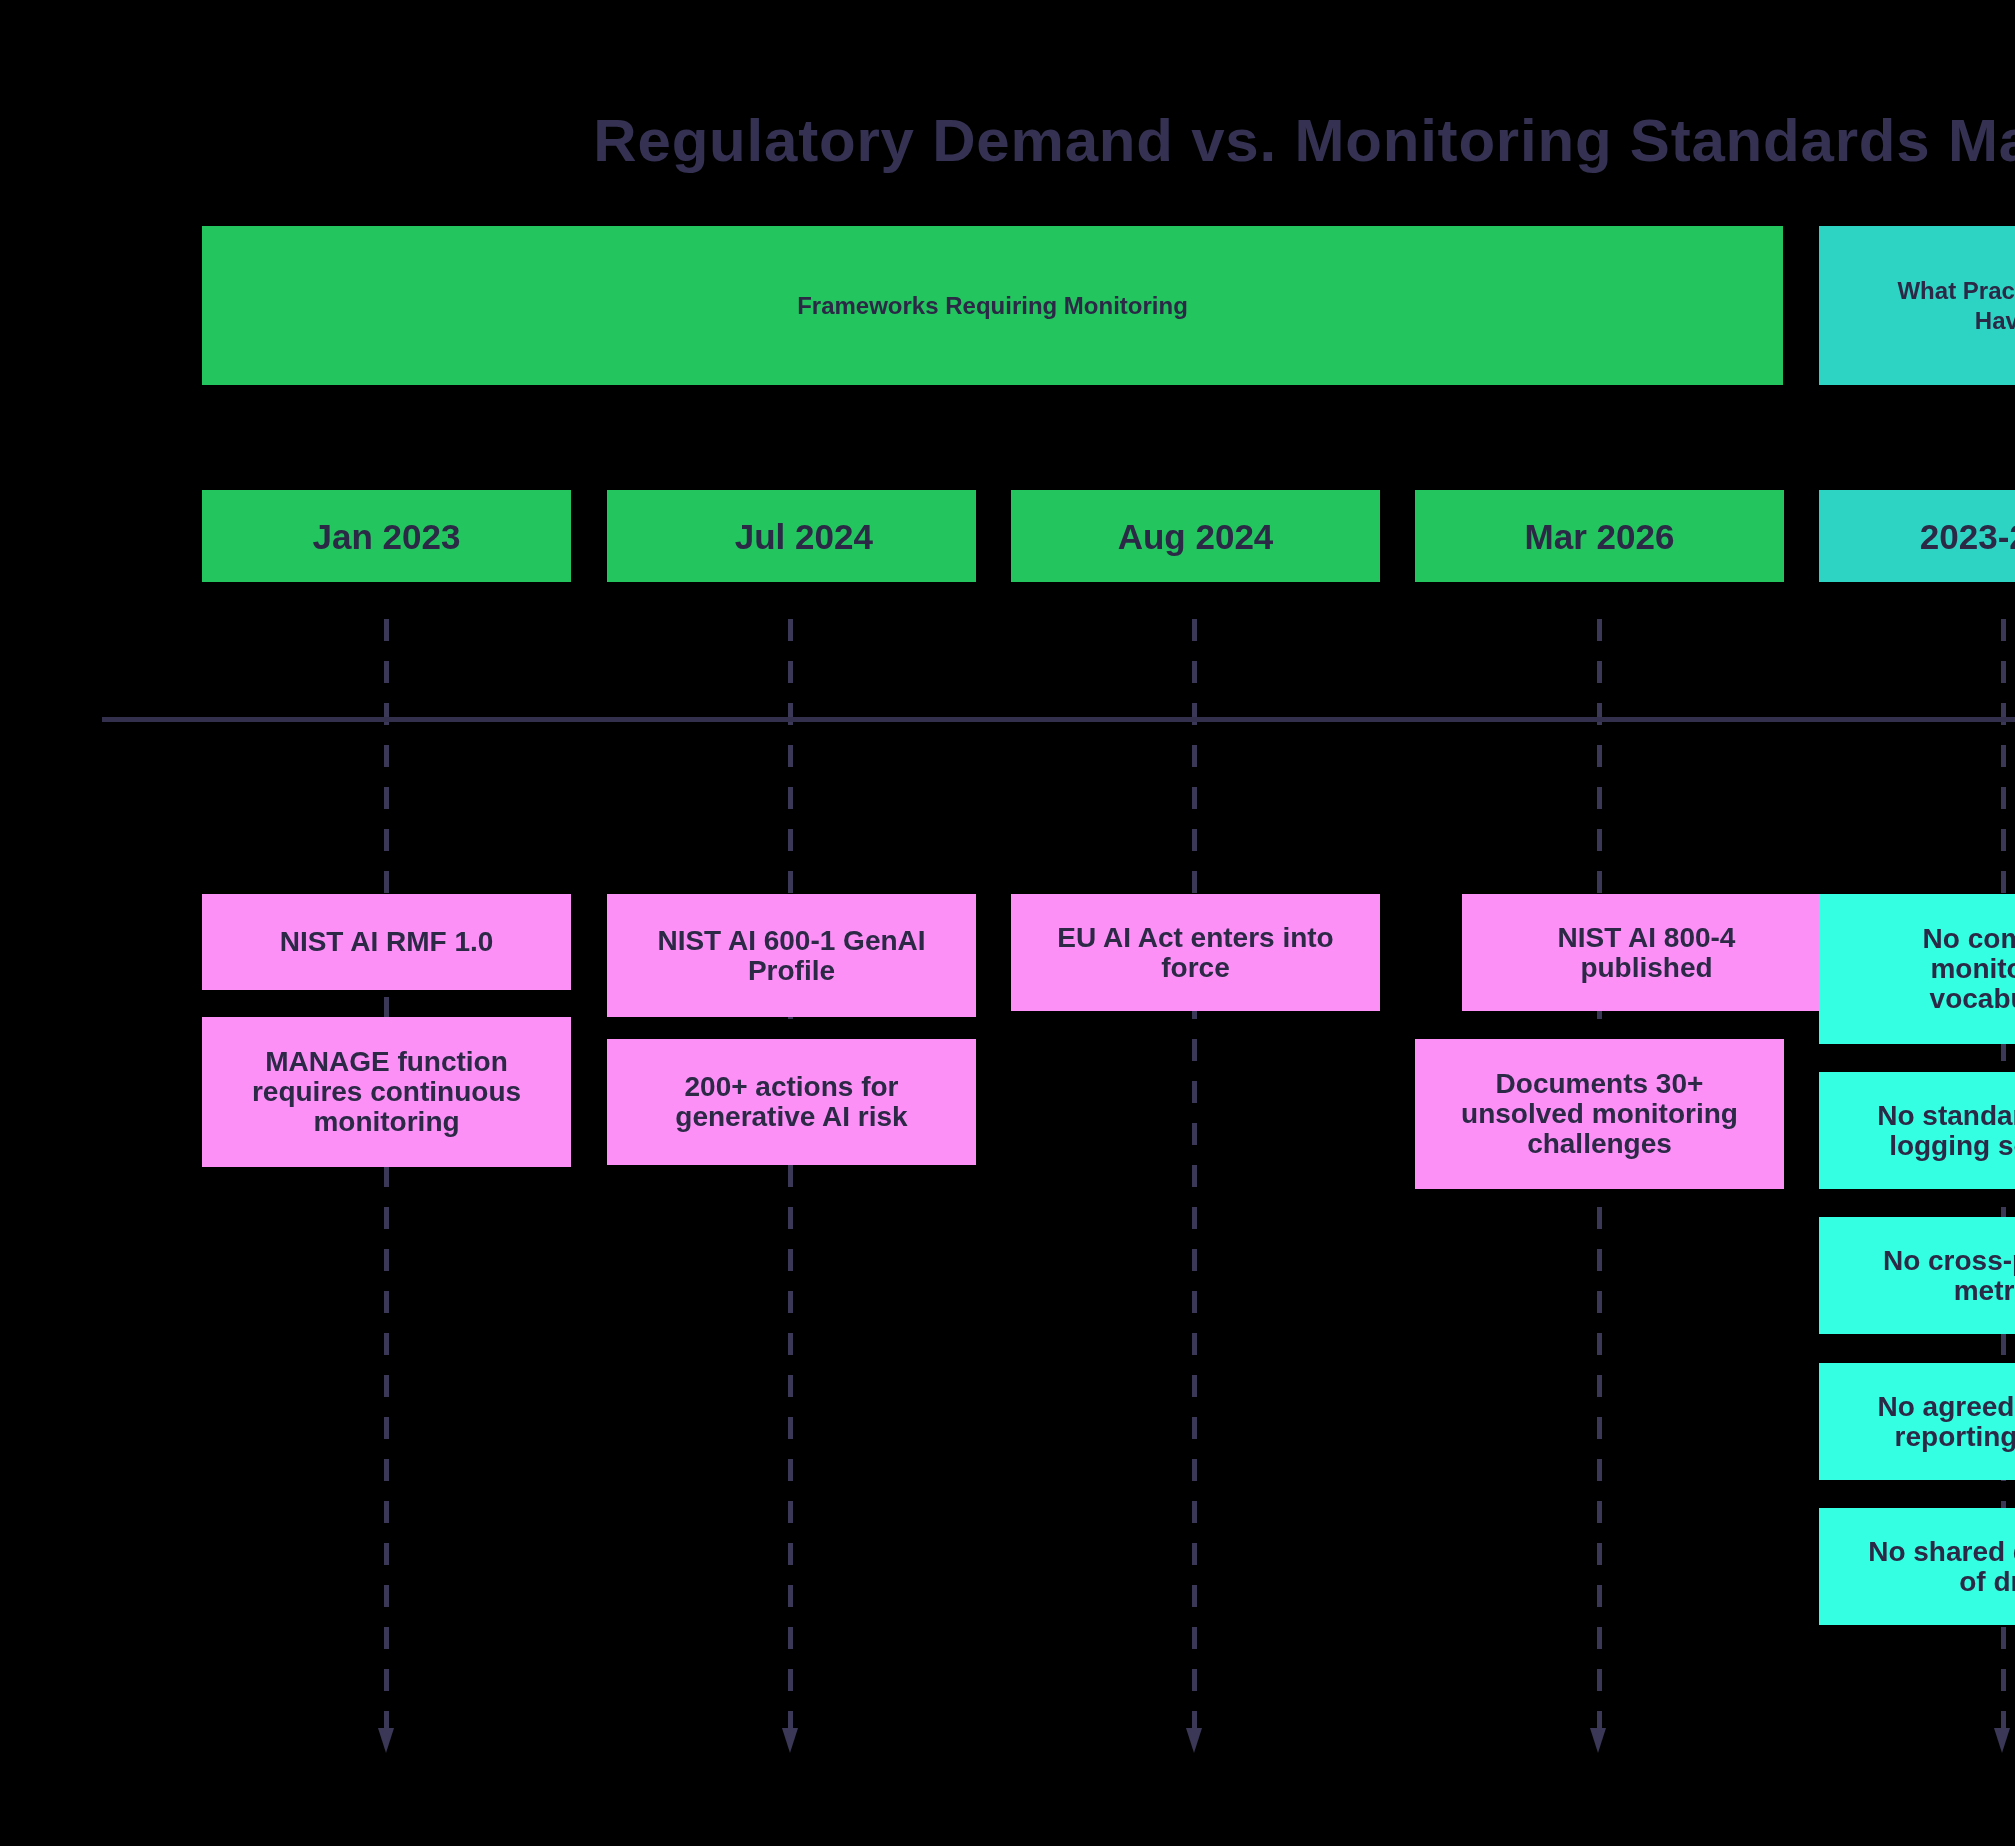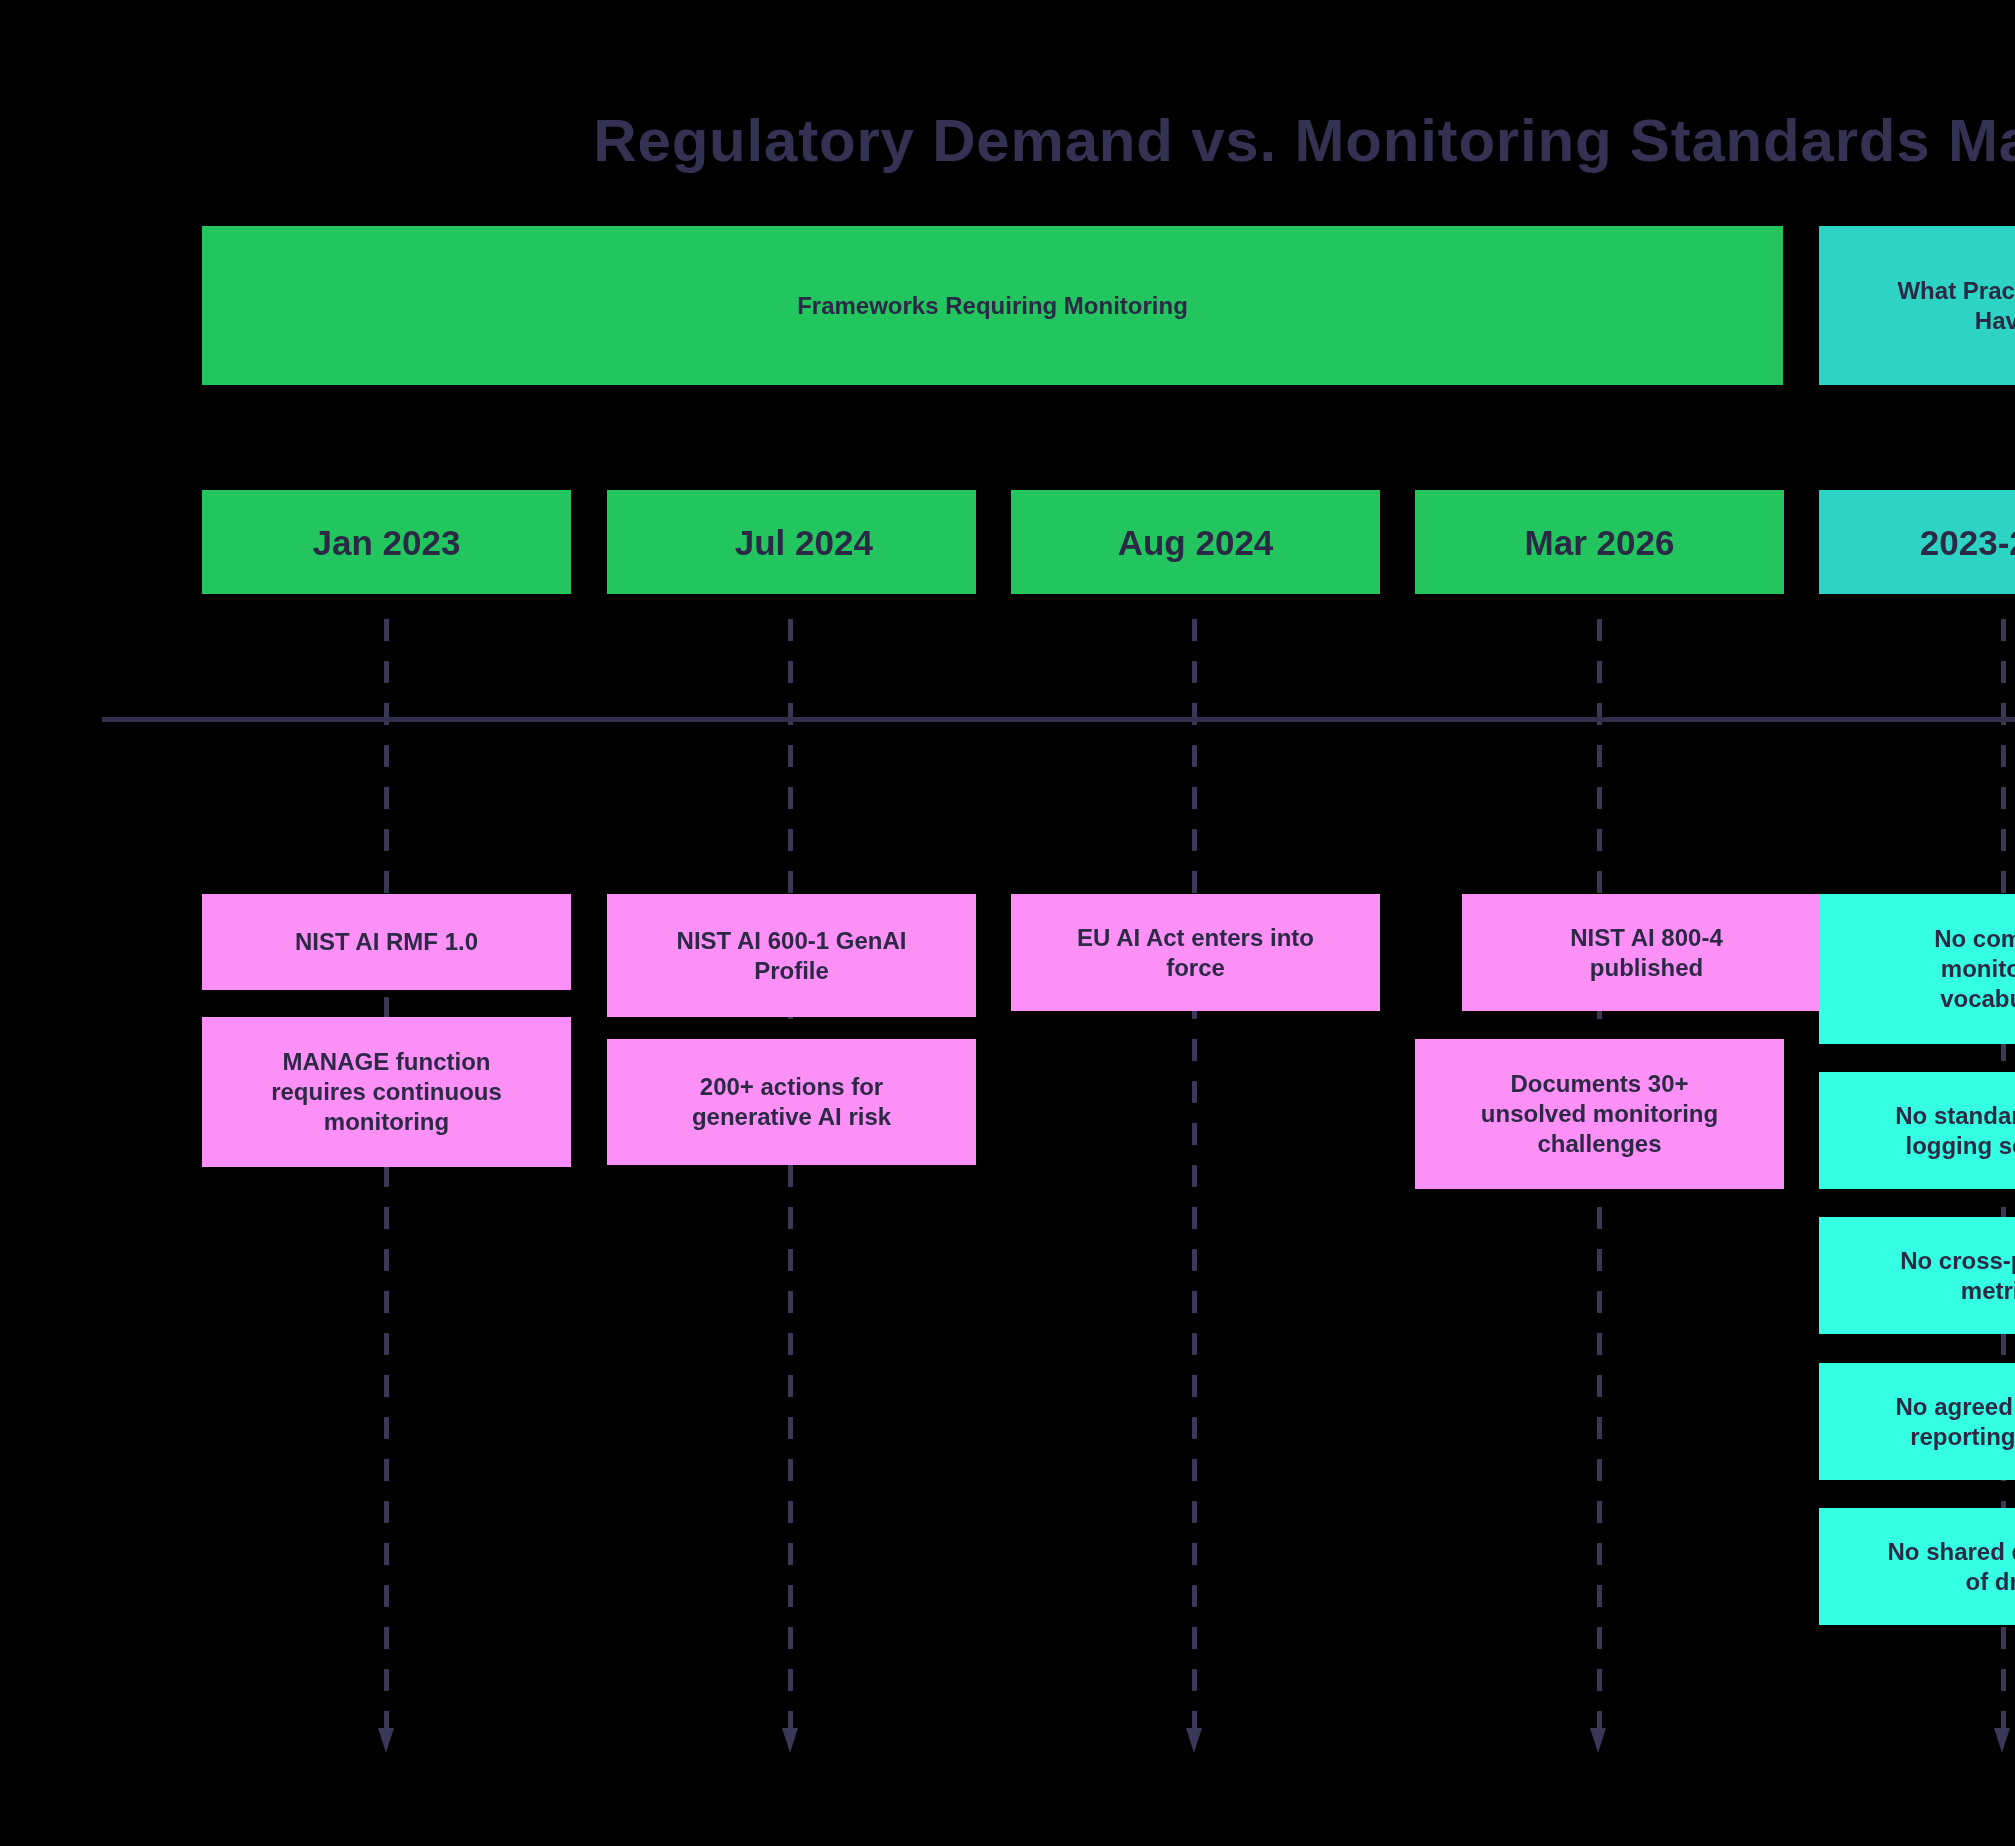--- a/index.html
+++ b/index.html
@@ -29,34 +29,34 @@
     align-items: center;
     justify-content: center;
     text-align: center;
     white-space: pre-line;
     z-index: 2;
     box-sizing: border-box;
     padding: 4px 11.3px;
   }
   .hdr  { font-size: 24px; line-height: 30px; }
   .date { font-size: 35px; line-height: 39px; }
-  .evt  { font-size: 24px; line-height: 30px; }
+  .evt  { font-size: 28px; line-height: 30px; }
 
   .pink        { background: #22c55e; }
   .pink-light  { background: #FC90F7; }
   .teal        { background: #2DD4C4; }
   .cyan        { background: #34FFE2; }
 
   
   .hdr { top: 226px; height: 159px; }
   #hdr-frameworks    { left: 202px;  width: 1581px; }
   #hdr-practitioners { left: 1819px; width: 369px; }
 
   
-  .date { top: 490px; height: 104px; width: 369px; }
+  .date { top: 490px; height: 92px; width: 369px; }
   #date-1 { left: 202px; }
   #date-2 { left: 607px; padding-left: 36px; }
   #date-3 { left: 1011px; }
   #date-4 { left: 1415px; }
   #date-5 { left: 1819px; }
 
   
   .axis-line {
     position: absolute;
     left: 102px; top: 717px;

